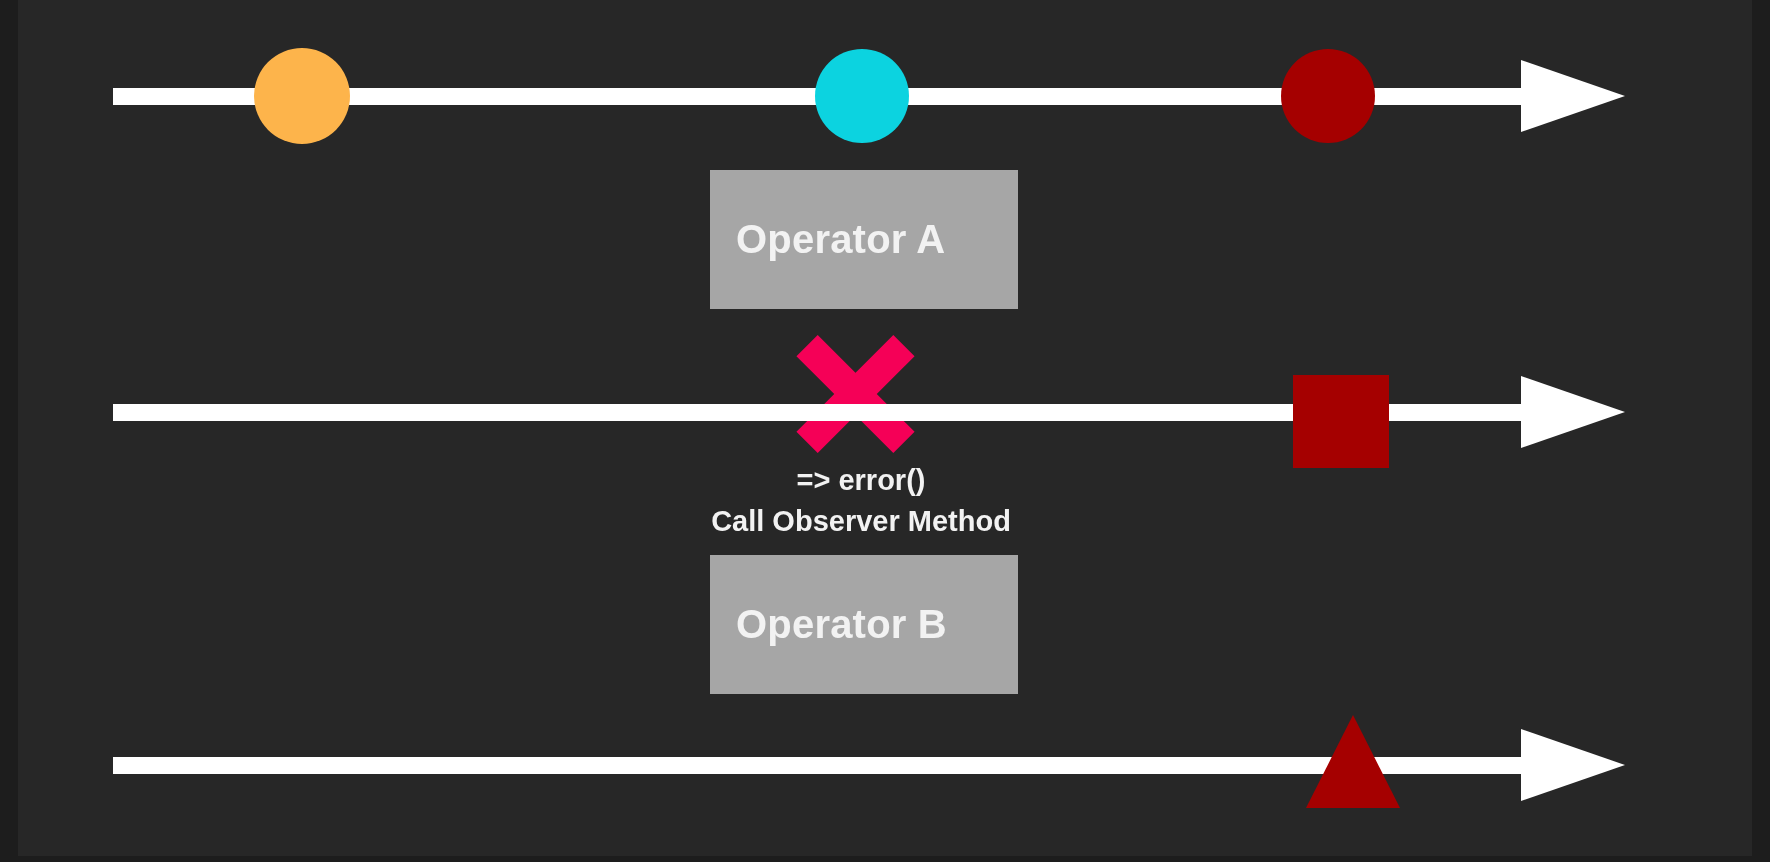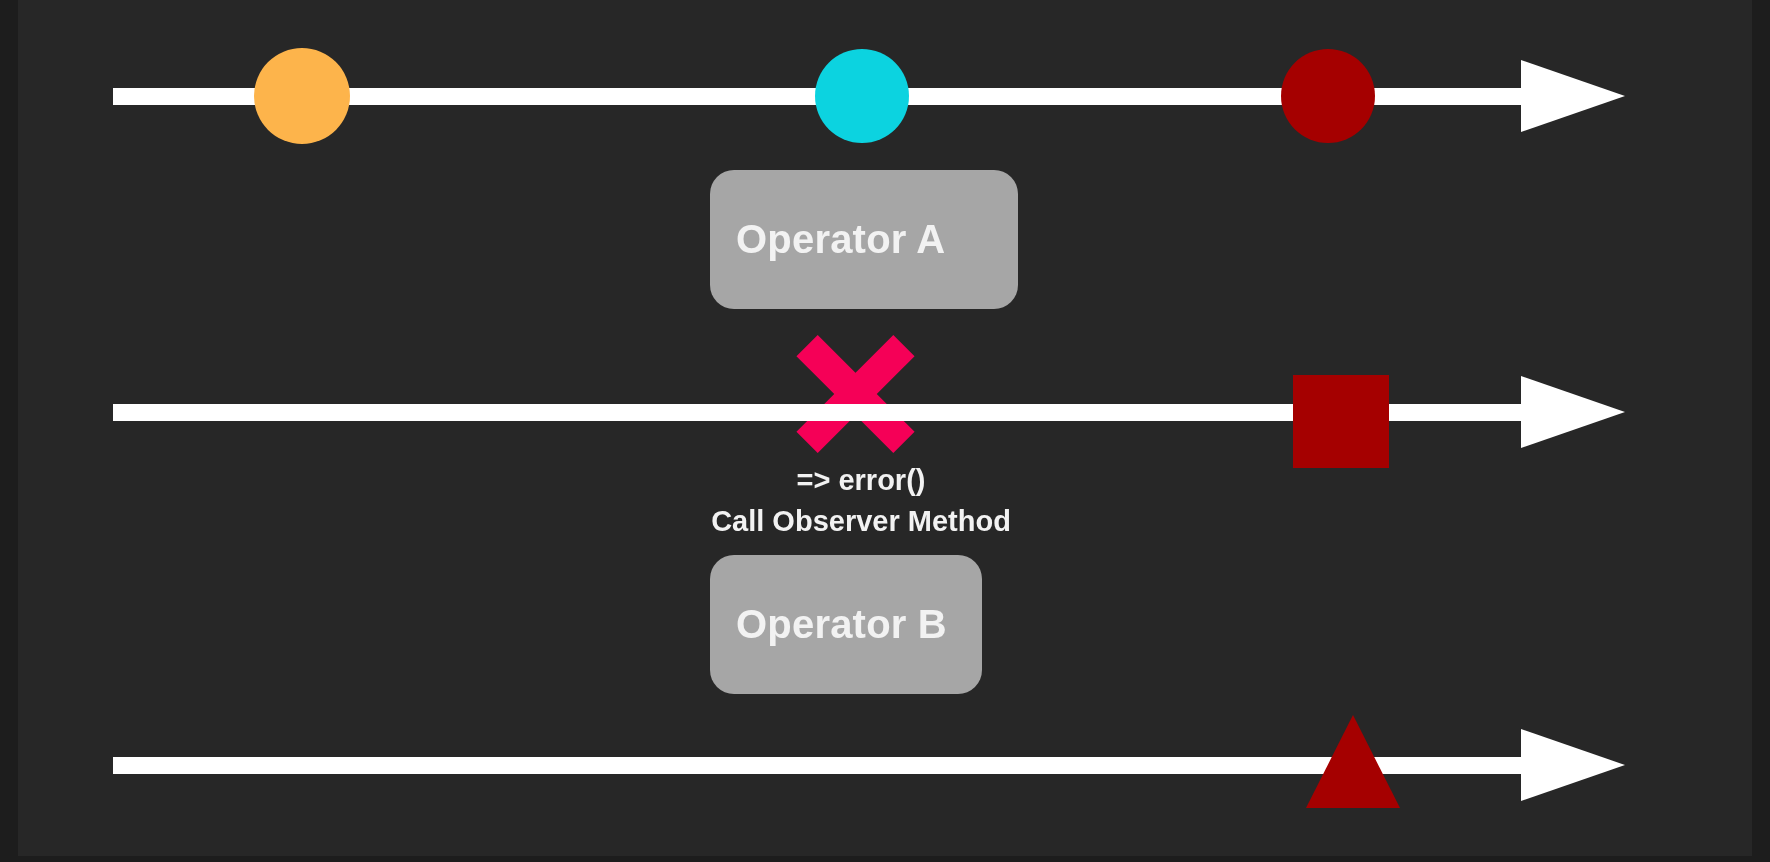--- a/index.html
+++ b/index.html
@@ -71,21 +71,20 @@
     display: flex;
     align-items: center;
     justify-content: flex-start;
     box-sizing: border-box;
     padding-left: 26px;
     color: #f2f2f2;
     font-weight: bold;
     font-size: 40px;
     letter-spacing: 0.2px;
     font-family: "Liberation Sans", sans-serif;
-    border-radius: 24px;
   }
 
   
   .error-x {
     position: absolute;
   }
   .error-x .bar {
     position: absolute;
     left: 50%;
     top: 50%;
@@ -142,21 +141,21 @@
     <div class="arrowhead" style="left:1521px; top:376px;"></div>
   </div>
 
   <div class="marble square" style="left:1293px; top:375px; width:96px; height:93px; background:#A50000;"></div>
 
   <div class="annotation" style="left:561px; top:460px; width:600px;">
     <div>=&gt; error()</div>
     <div>Call Observer Method</div>
   </div>
 
-  <div class="operator-box" style="left:710px; top:555px; width:272px; height:139px; background:#a6a6a6;text-align:center;">
+  <div class="operator-box" style="left:710px; top:555px; width:308px; height:139px; background:#a6a6a6;text-align:center;">
     <span>Operator B</span>
   </div>
 
   <div class="timeline" style="left:0; top:0;">
     <div class="line" style="left:113px; top:757px; width:1408px;"></div>
     <div class="arrowhead" style="left:1521px; top:729px;"></div>
   </div>
 
   <div class="marble triangle" style="left:1306px; top:715px;
               border-left:47px solid transparent;

